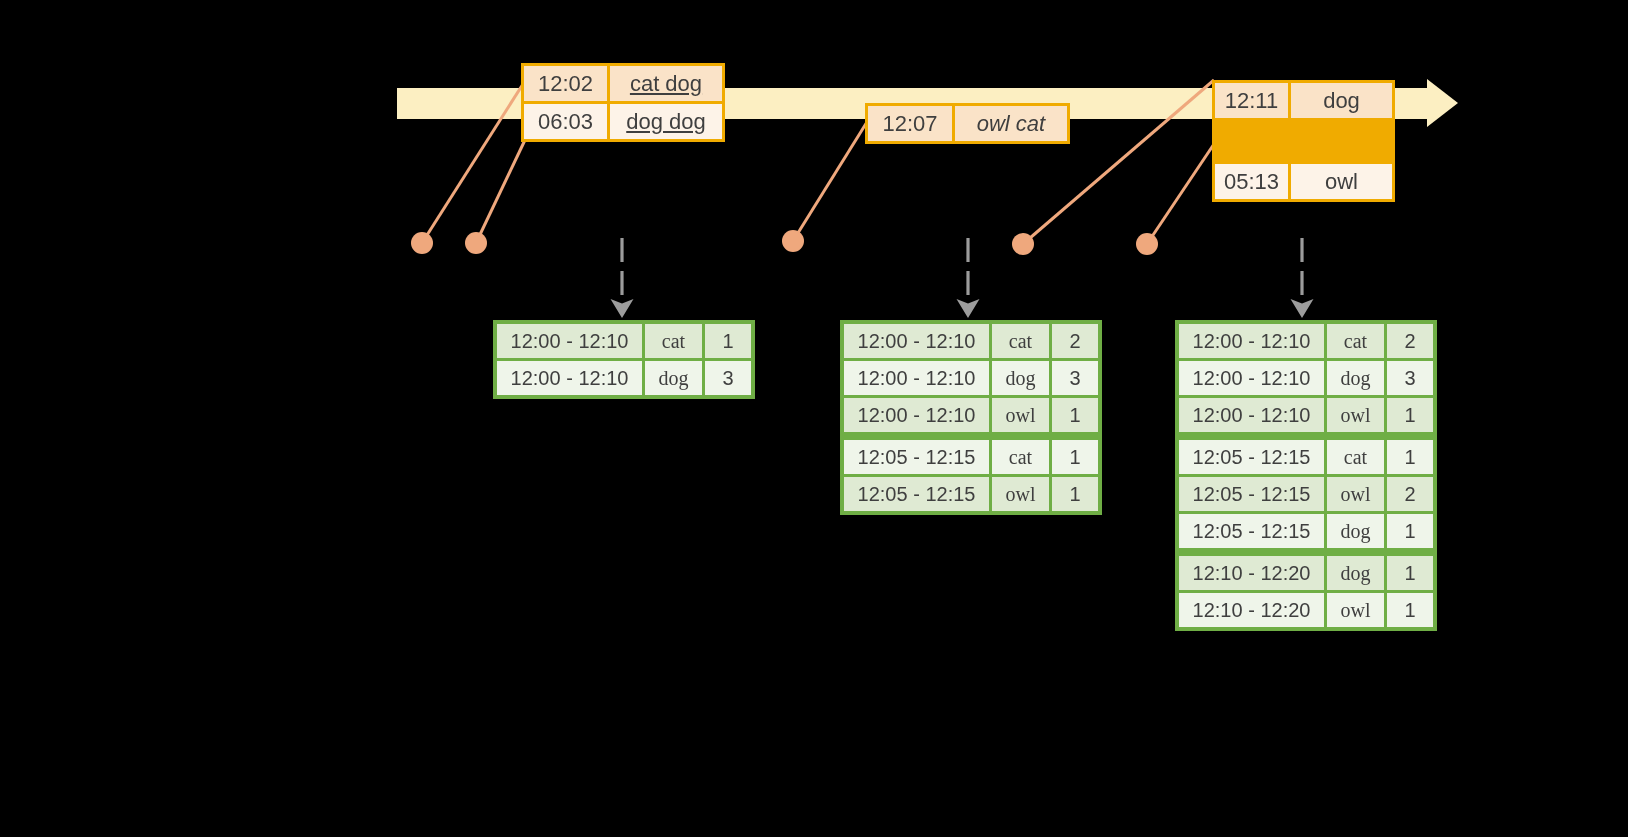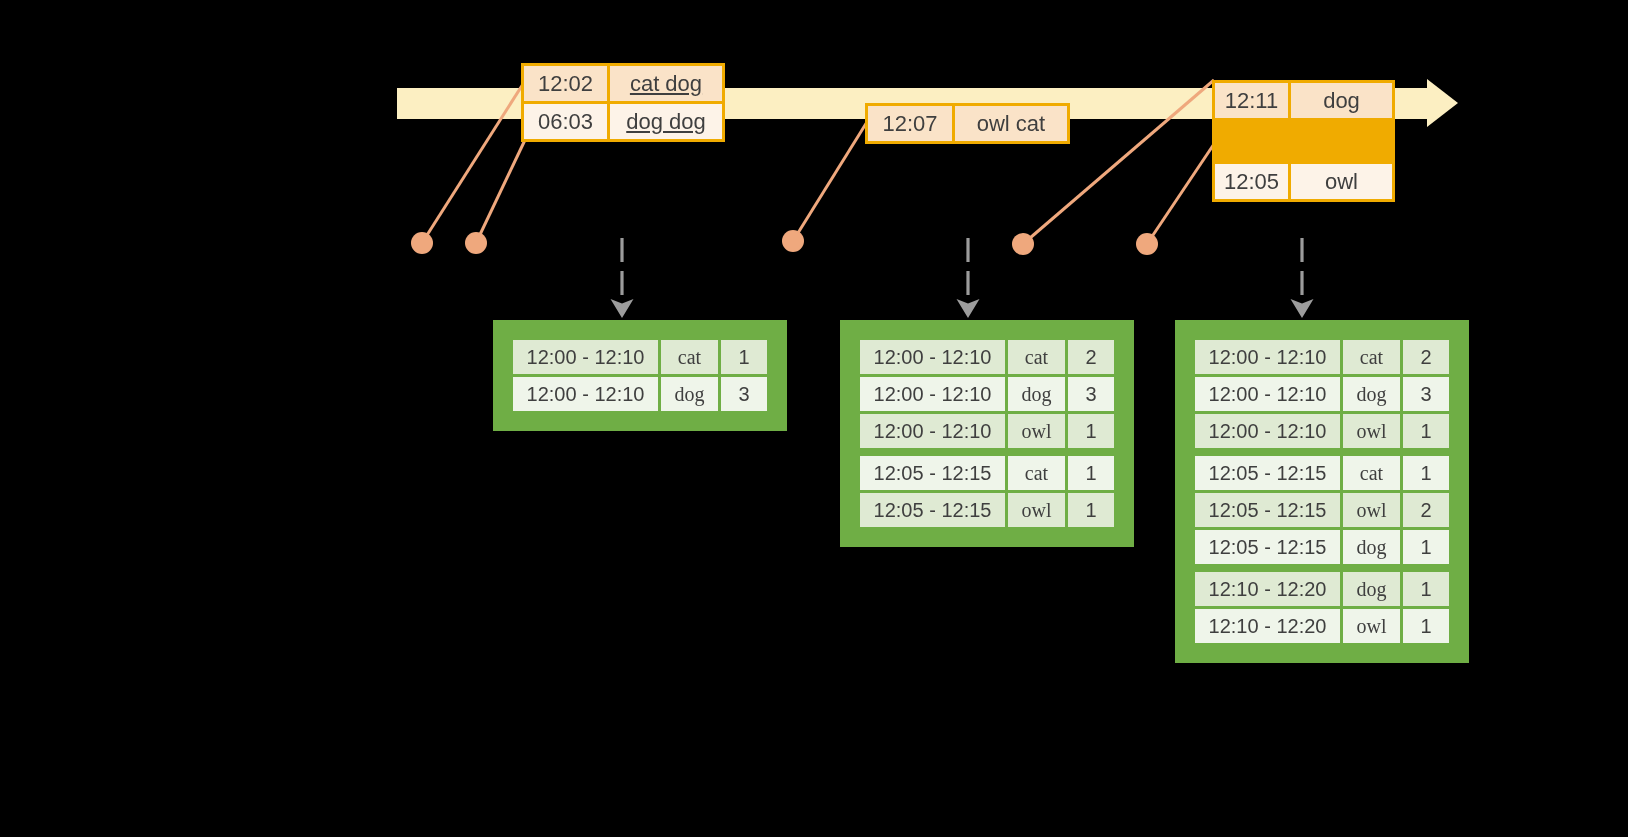--- a/index.html
+++ b/index.html
@@ -31,26 +31,26 @@
   .event-table{position:absolute;background:var(--event-table-border);padding:3px;
                display:flex;flex-direction:column;gap:3px;z-index:2;}
   .event-row{display:flex;gap:3px;}
   .event-cell{height:35px;display:flex;align-items:center;justify-content:center;
               color:var(--text);font-size:22px;}
   .fill-dark{background:var(--event-row-dark);}
   .fill-light{background:var(--event-row-light);}
   [data-name="events-1"]{left:521px;top:63px;}
   [data-name="events-1"] .c-time{width:83px;} [data-name="events-1"] .c-word{width:112px;text-decoration:underline;}
   [data-name="events-2"]{left:865px;top:83px;margin-top:20px;}
-  [data-name="events-2"] .c-time{width:84px;} [data-name="events-2"] .c-word{width:112px;}
+  [data-name="events-2"] .c-time{width:84px;} [data-name="events-2"] .c-word{width:112px;font-style:italic;}
   [data-name="events-3"]{left:1212px;top:80px;gap:46px;}
   [data-name="events-3"] .c-time{width:73px;} [data-name="events-3"] .c-word{width:101px;}
 
   
-  .result-table{position:absolute;background:var(--result-table-border);padding:20px;
+  .result-table{position:absolute;background:var(--result-table-border);padding:4px;
                 display:flex;flex-direction:column;gap:3px;z-index:2;}
   .result-row{display:flex;gap:3px;}
   .result-row.group-start{margin-top:5px;}
   .result-cell{height:34px;display:flex;align-items:center;justify-content:center;
                color:var(--text);font-size:20px;}
   .c-win{width:145px;} .c-wrd{width:57px;font-family:Liberation Serif, serif;} .c-cnt{width:46px;}
   .g-dark{background:var(--result-row-dark);}
   .g-light{background:var(--result-row-light);}
   [data-name="result-1"]{left:493px;top:320px;}
   [data-name="result-2"]{left:840px;top:320px;}
@@ -101,21 +101,21 @@
         <div class="event-cell c-time fill-dark" data-name="event-time-cell">12:07</div>
         <div class="event-cell c-word fill-dark" data-name="event-words-cell">owl cat</div>
       </div>
     </div>
   <div class="event-table" data-name="events-3">
       <div class="event-row" data-name="event-row">
         <div class="event-cell c-time fill-dark" data-name="event-time-cell">12:11</div>
         <div class="event-cell c-word fill-dark" data-name="event-words-cell">dog</div>
       </div>
       <div class="event-row" data-name="event-row">
-        <div class="event-cell c-time fill-light" data-name="event-time-cell">12:05</div>
+        <div class="event-cell c-time fill-light" data-name="event-time-cell">05:13</div>
         <div class="event-cell c-word fill-light" data-name="event-words-cell">owl</div>
       </div>
     </div>
 
   <div class="result-table" data-name="result-1">
       <div class="result-row" data-name="result-row">
         <div class="result-cell c-win g-dark" data-name="window-cell">12:00 - 12:10</div>
         <div class="result-cell c-wrd g-dark" data-name="word-cell">cat</div>
         <div class="result-cell c-cnt g-dark" data-name="count-cell">1</div>
       </div>

